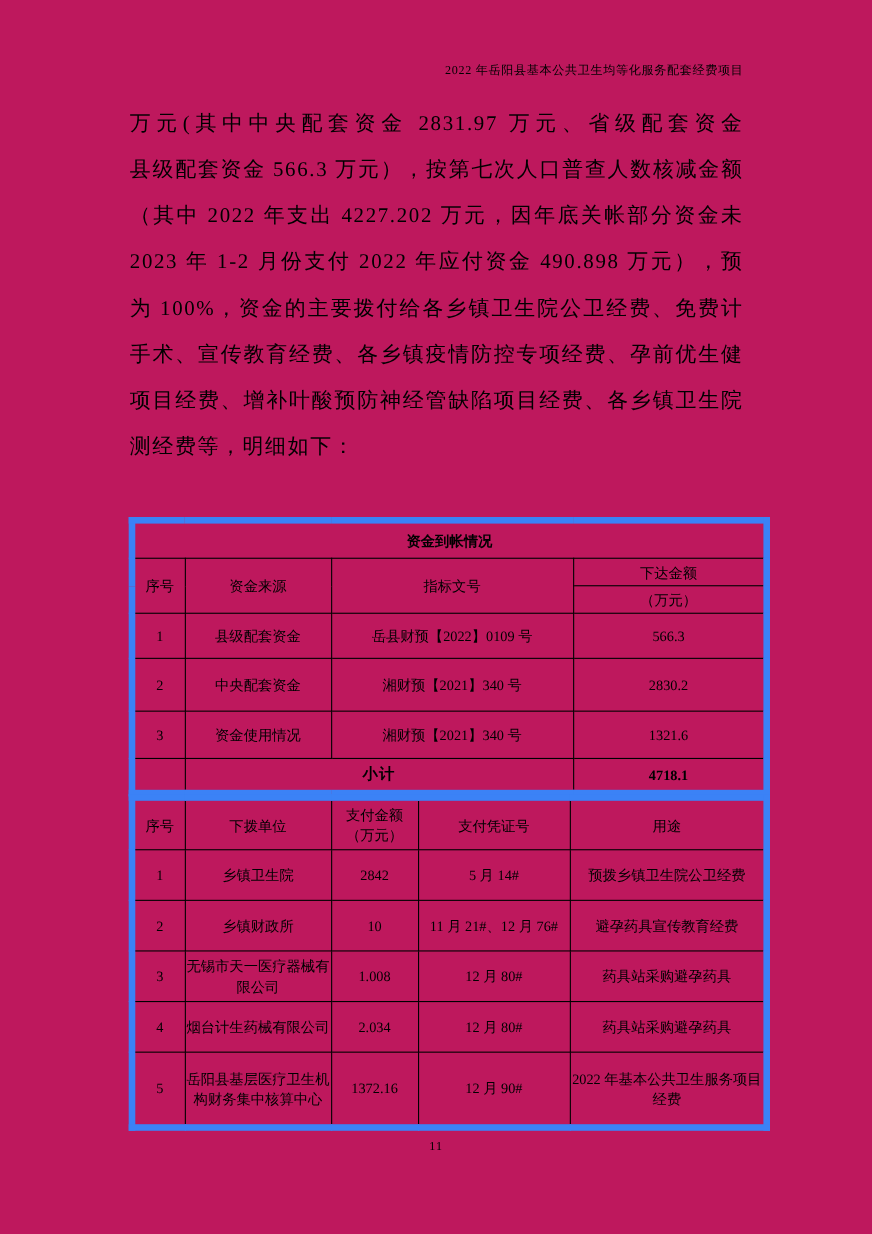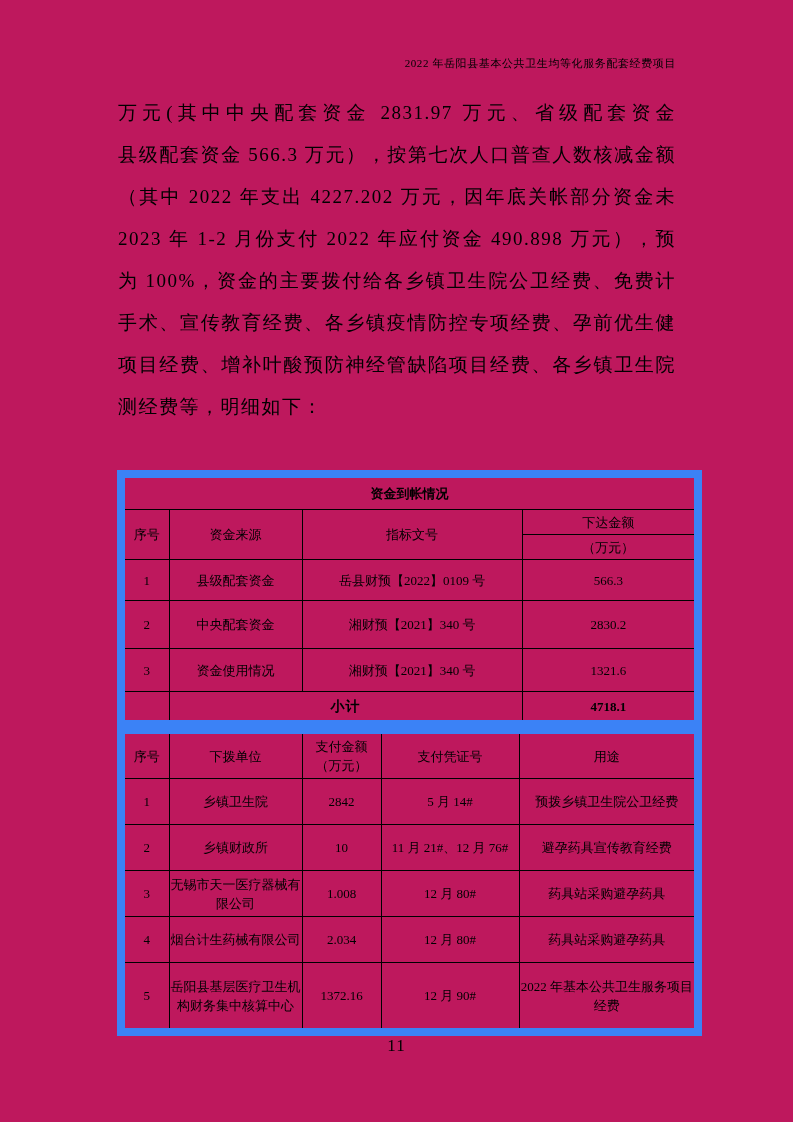--- a/index.html
+++ b/index.html
@@ -16,21 +16,21 @@
   .para-line {
     height:42px; line-height:42px; font-size:19px; letter-spacing:1.5px;
     text-align:justify; text-align-last:justify; text-justify:inter-character;
     overflow:hidden; white-space:normal;
   }
   .para-line.last { text-align-last:left; }
 
   .tables { position:absolute; left:117px; top:470px; width:577px; }
   table.tbl {
     border-collapse:collapse; table-layout:fixed; width:577px;
-    border:8px solid #3b82f6;
+    border:6px solid #3b82f6;
     padding-left:27px;
   }
   table.tbl.second { margin-top:-2px; }
   .tbl td {
     border:1.5px solid #000; text-align:center; vertical-align:middle;
     font-size:13px; padding:0; line-height:19px; letter-spacing:0;
     overflow:hidden;
   }
   .title-cell { font-weight:bold; font-size:14.5px; letter-spacing:2px; height:31px; }
   .t2-title { height:28px; }
@@ -45,21 +45,21 @@
   .amt { vertical-align:bottom; padding-bottom:5px; }
   .hdr2 td { height:44px; }
   .r45 td { height:45px; }
   .r65 td { height:65px; }
   .unit { padding:0 8px; }
   .purpose { padding:0 20px; }
   .voucher { padding:0 6px; }
   .two-line span { display:block; line-height:19px; }
   .page-number {
     position:absolute; left:0; right:0; top:1036px; text-align:center;
-    font-size:17px; letter-spacing:1px;
+    font-size:11px; letter-spacing:1px;
   }
 </style>
 </head>
 <body>
 
 <div class="page">
 
   <div class="doc-header">2022 年岳阳县基本公共卫生均等化服务配套经费项目</div>
 
   <div class="para">

